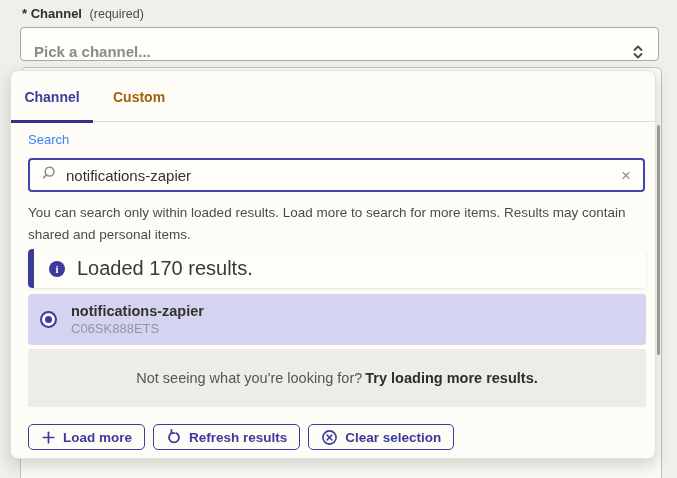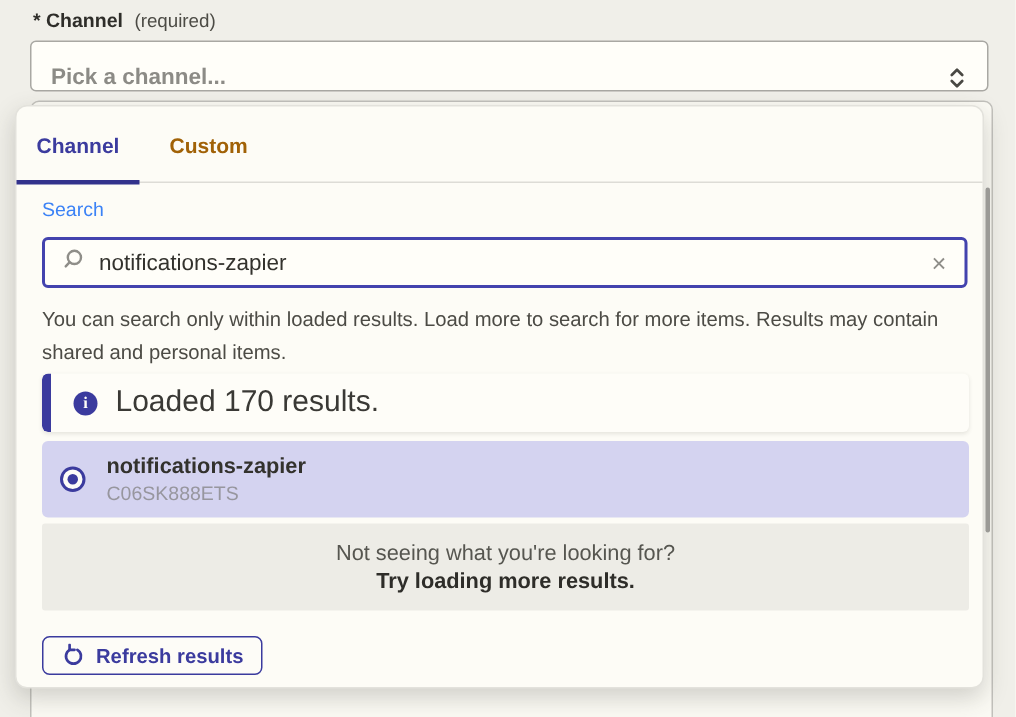--- a/index.html
+++ b/index.html
@@ -79,21 +79,21 @@
   }
   .radio { width: 17px; height: 17px; border-radius: 50%; border: 2px solid #3b3b9e;
     background: #fdfcf7; margin-left: 12px; display: flex; align-items: center; justify-content: center; }
   .radio-dot { width: 7px; height: 7px; border-radius: 50%; background: #3b3b9e; }
   .result-texts { margin-left: 14px; display: flex; flex-direction: column; gap: 2px; }
   .result-title { font-size: 14.5px; font-weight: bold; color: #33322d; }
   .result-subtitle { font-size: 13px; color: #97969e; }
   
   .empty-hint {
     position: absolute; left: 17px; top: 278px; width: 618px; height: 58px;
-    background: #edece6; border-radius: 2px; display: flex; flex-direction: column;
+    background: #edece6; border-radius: 2px; display: flex; flex-direction: row;
     align-items: center; justify-content: center; gap: 3px;
   }
   .empty-line1 { font-size: 14.5px; color: #565650; }
   .empty-line2 { font-size: 14.5px; font-weight: bold; color: #2e2d29; }
   
   .btn-row { position: absolute; left: 17px; top: 353px; display: flex; gap: 8px; }
   .btn {
     height: 26px; display: inline-flex; align-items: center; gap: 7px;
     background: #fdfcf7; border: 1px solid #3b3b9e; border-radius: 5px;
     color: #3b3b9e; font-size: 13.5px; font-weight: bold; padding: 0 12px;
@@ -165,24 +165,43 @@
   </div>
 
   <div class="empty-hint">
     <div class="empty-line1">Not seeing what you're looking for?</div>
     <div class="empty-line2">Try loading more results.</div>
   </div>
 
   <div class="btn-row">
     <button class="btn">
       <span>
+        <svg width="15" height="15" viewBox="0 0 16 16" fill="none" stroke="#3b3b9e" stroke-width="1.8" stroke-linecap="round">
+          <line x1="8" y1="2.5" x2="8" y2="13.5"></line>
+          <line x1="2.5" y1="8" x2="13.5" y2="8"></line>
+        </svg>
+      </span>
+      <span>Load more</span>
+    </button>
+    <button class="btn">
+      <span>
         <svg width="16" height="16" viewBox="0 0 16 16" fill="none" stroke="#3b3b9e" stroke-width="1.8" stroke-linecap="round" stroke-linejoin="round">
           <path d="M10.6 4.2 A5 5 0 1 1 5.4 4.2"></path>
           <polyline points="5.4,0.9 5.4,4.2 8.7,4.2"></polyline>
         </svg>
       </span>
       <span>Refresh results</span>
     </button>
+    <button class="btn">
+      <span>
+        <svg width="17" height="17" viewBox="0 0 16 16" fill="none" stroke="#3b3b9e" stroke-width="1.5" stroke-linecap="round">
+          <circle cx="8" cy="8" r="6.2"></circle>
+          <line x1="5.7" y1="5.7" x2="10.3" y2="10.3"></line>
+          <line x1="10.3" y1="5.7" x2="5.7" y2="10.3"></line>
+        </svg>
+      </span>
+      <span>Clear selection</span>
+    </button>
   </div>
 
 </div>
 
 <div class="scroll-thumb"></div>
 
 </body></html>

